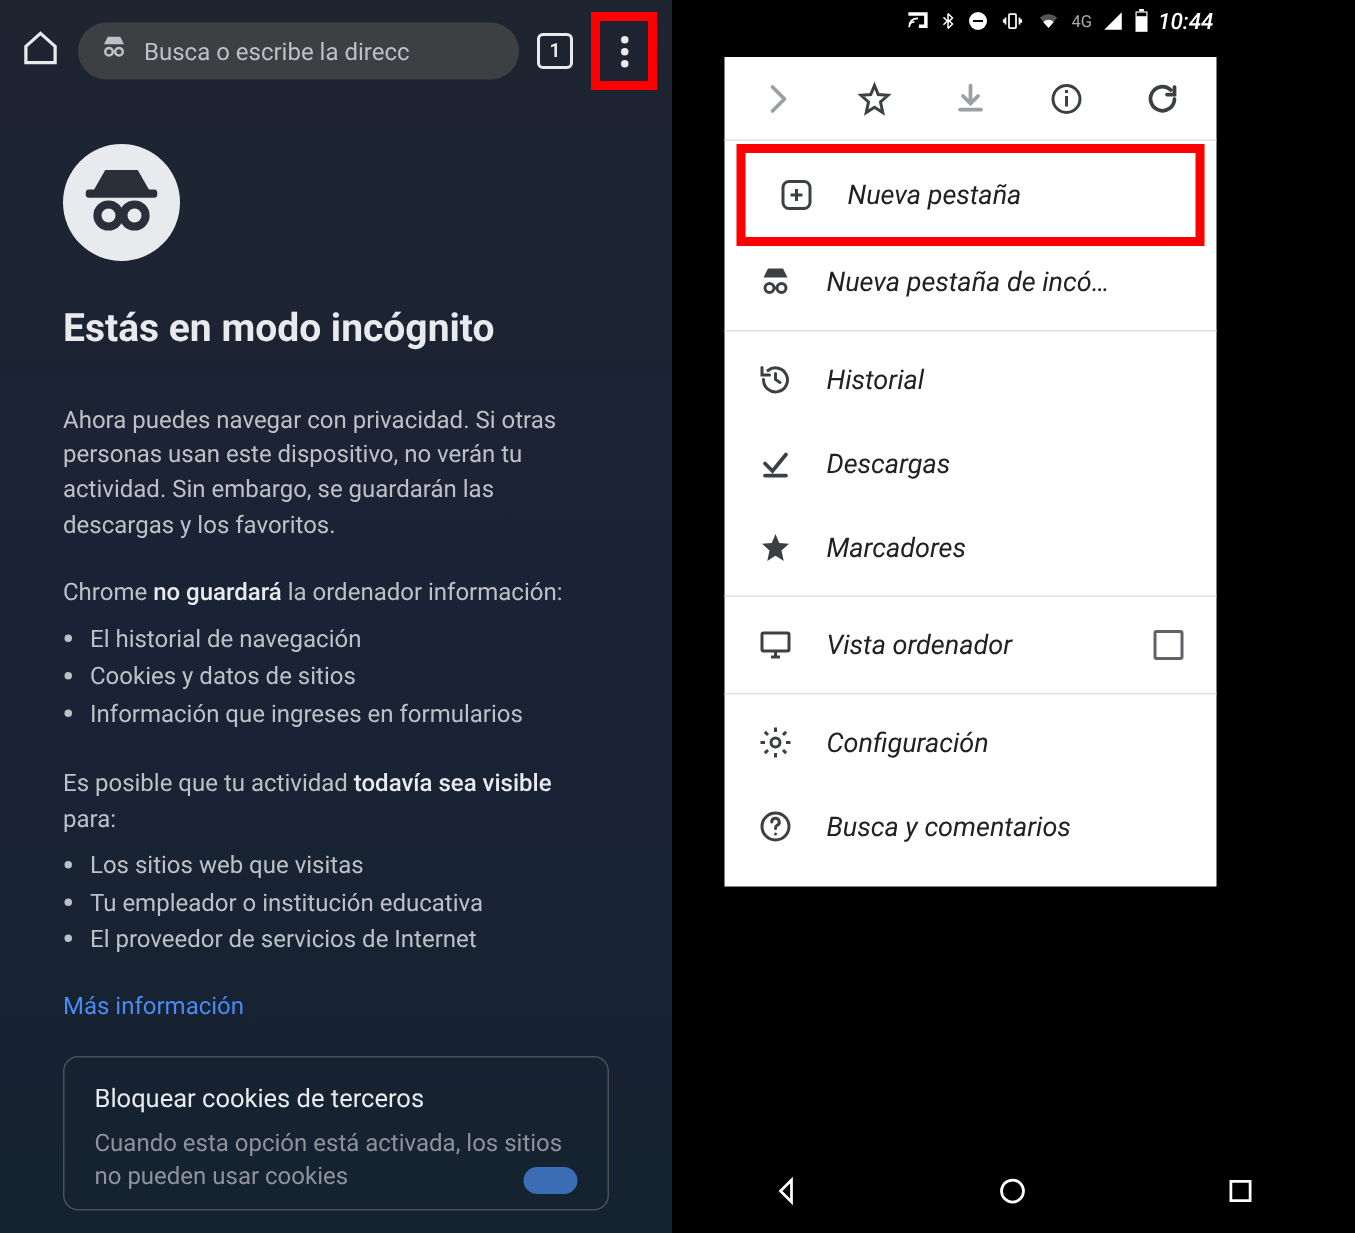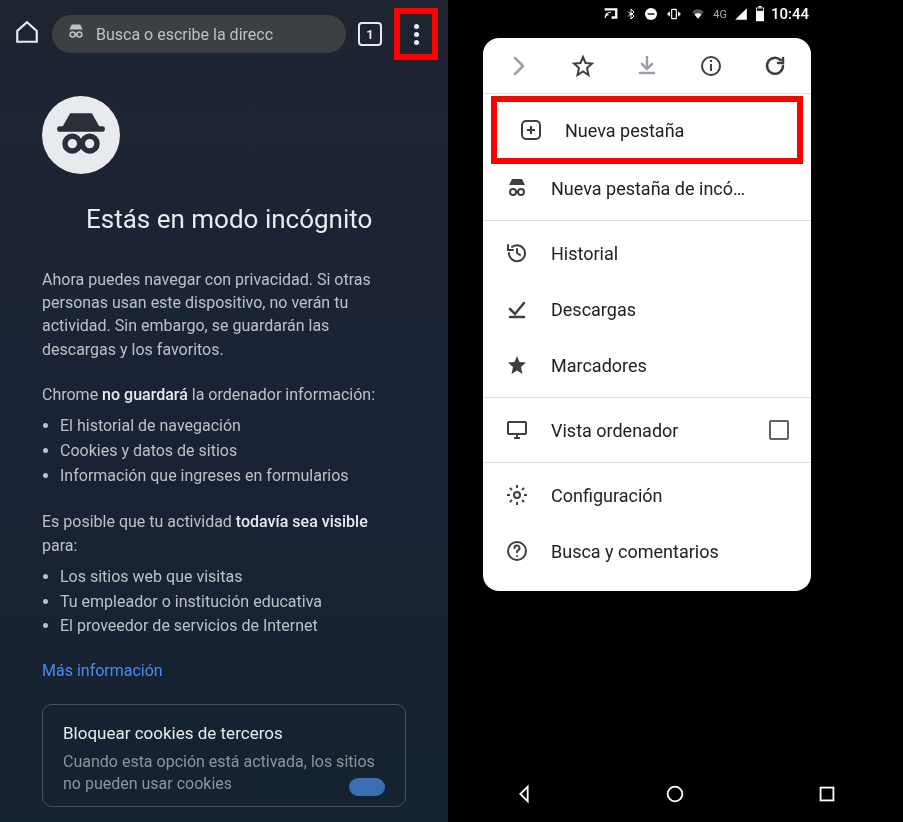--- a/index.html
+++ b/index.html
@@ -70,21 +70,21 @@
     width: 78px;
     height: 78px;
     background: #e8eaed;
     border-radius: 50%;
     display: flex;
     align-items: center;
     justify-content: center;
     margin-bottom: 30px;
   }
   .big-incog svg { width: 52px; height: 52px; }
-  h1.incog-title { font-size: 26px; font-weight: 400; color: #e8eaed; margin-bottom: 34px; margin-left: 44px; }
+  h1.incog-title { font-size: 26px; font-weight: 700; color: #e8eaed; margin-bottom: 34px; }
   .incog-p { font-size: 16px; line-height: 1.45; color: #bdc1c6; margin-bottom: 22px; }
   .incog-p b { color: #e8eaed; font-weight: 500; }
   ul.incog-list { font-size: 16px; color: #bdc1c6; padding-left: 18px; margin-top: -14px; margin-bottom: 22px; line-height: 1.55; }
   .learn-link { color: #4a8af1; font-size: 16px; margin-bottom: 24px; display: block; }
   .cookie-card {
     border: 1px solid #4a4f58;
     border-radius: 10px;
     padding: 18px 20px 10px 20px;
     margin-top: 2px;
     position: relative;
@@ -121,23 +121,24 @@
     font-size: 15px;
   }
   .status-bar .sb-icon { display: inline-flex; }
   .status-bar svg { fill: #fff; }
   .menu-card {
     position: absolute;
     right: 6px;
     top: 38px;
     width: 328px;
     background: #fff;
-    border-radius: 16px;
+    border-radius: 0;
     box-shadow: 0 4px 12px rgba(0,0,0,0.4);
     padding-bottom: 6px;
+    font-style: italic;
   }
   .menu-toolbar {
     display: flex;
     justify-content: space-around;
     align-items: center;
     height: 56px;
     border-bottom: 1px solid #e0e0e0;
     padding: 0 4px;
   }
   .menu-toolbar .ti { width: 26px; height: 26px; display:flex; align-items:center; justify-content:center; }
@@ -280,21 +281,21 @@
           <path d="M2 22 L22 2 L22 22 Z" fill="#fff"></path>
         </svg>
       </span>
     <span class="sb-icon">
         <svg width="10" height="16" viewBox="0 0 12 20">
           <rect x="1" y="2" width="10" height="17" fill="#fff"></rect>
           <rect x="4" y="0" width="4" height="2" fill="#fff"></rect>
           <rect x="2" y="3" width="8" height="3" fill="#000"></rect>
         </svg>
       </span>
-    <span style="font-weight:500;">10:44</span>
+    <span style="font-weight:500;font-style:italic;">10:44</span>
   </div>
 
   <div class="menu-card">
     <div class="menu-toolbar">
       <span class="ti">
           <svg viewBox="0 0 24 24">
             <path d="M8 4 L16 12 L8 20" fill="none" stroke="#9aa0a6" stroke-width="2.5" stroke-linecap="round" stroke-linejoin="round"></path>
           </svg>
         </span>
       <span class="ti">

